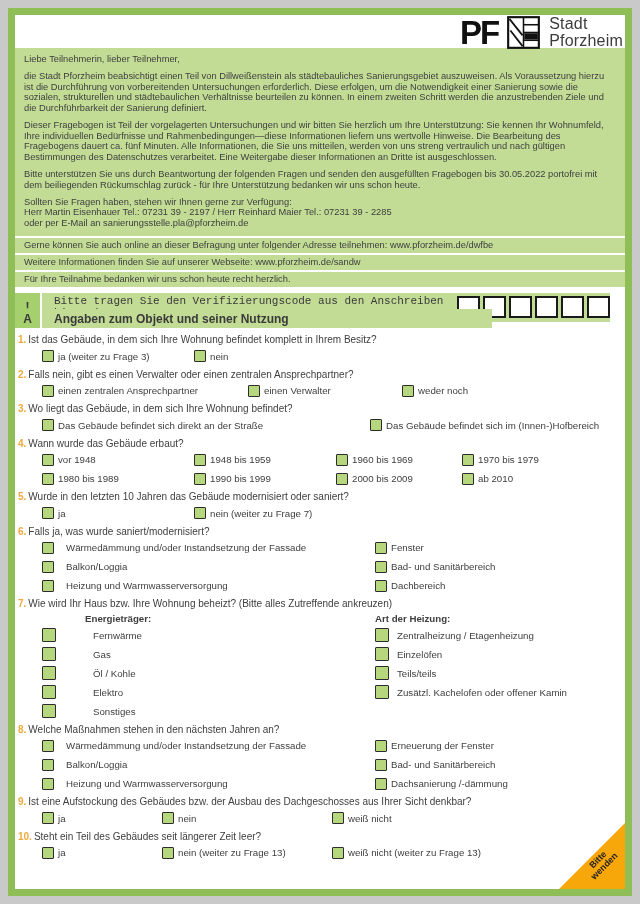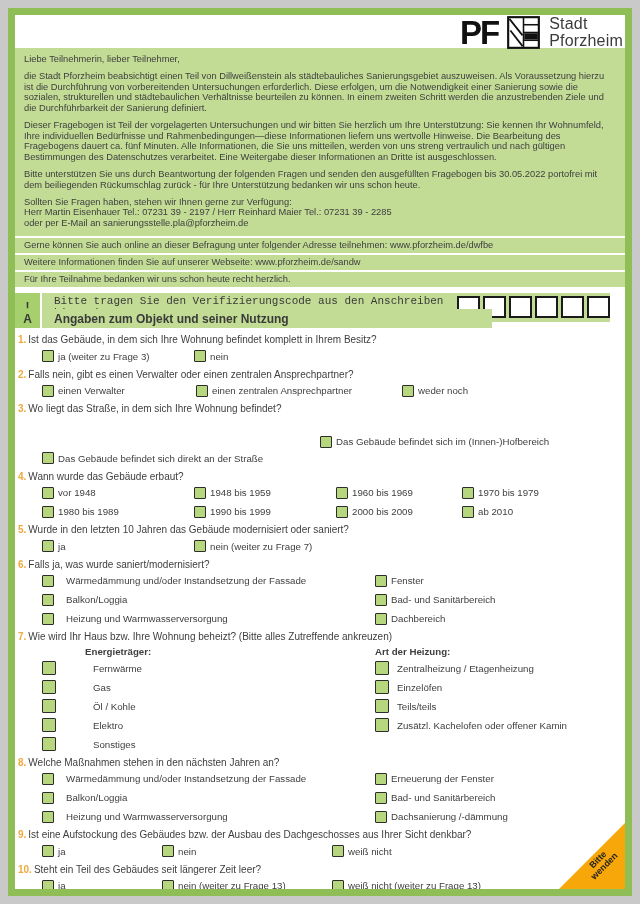--- a/index.html
+++ b/index.html
@@ -53,21 +53,21 @@
 
   .question { margin-bottom: 4px; }
   .q-line { padding-left: 3px; font-size: 10px; margin-bottom: 2px; line-height: 1.15; }
   .q-num { color: #f0a93c; font-weight: 700; margin-right: 2px; }
   .opt-row { display: flex; padding-left: 27px; margin-bottom: 2px; align-items: center; }
   .opt { display: flex; align-items: center; font-size: 9.7px; height: 17px; }
   .cb { width: 12px; height: 12px; flex: 0 0 12px; background: #b6d77e;
         border: 1.5px solid #2d2d2d; border-radius: 1px; margin-right: 4px; }
   .cb-big { width: 14px; height: 14px; flex-basis: 14px; }
   .w152 { width: 152px; } .w154 { width: 154px; } .w206 { width: 206px; }
-  .w282 { width: 278px; margin-top: 33px; } .w142 { width: 142px; } .w118 { width: 126px; }
+  .w282 { width: 328px; } .w142 { width: 142px; } .w118 { width: 126px; }
   .w333 { width: 333px; gap: 8px; } .w120 { width: 120px; } .w170 { width: 170px; }
   .q7-head { display: flex; padding-left: 27px; margin: 3px 0 3px 0; font-size: 9.7px; font-weight: 700; }
   .q7-head .lh { width: 333px; padding-left: 43px; }
   .q7gap { margin-right: 29px; }
   .q7-right .cb { margin-right: 8px; }
 
   
   .turn-corner { position: absolute; right: 0; bottom: 0; width: 66px; height: 66px;
                  background: #f7a70a; clip-path: polygon(100% 0, 100% 100%, 0 100%); }
   .turn-text { position: absolute; right: 6px; bottom: 16px; transform: rotate(-45deg);
@@ -144,37 +144,37 @@
           <label class="opt">
               <span class="cb"></span>
               <span>nein</span>
             </label>
         </div>
       </div>
 
       <div class="question">
         <div class="q-line"><span class="q-num">2.</span><span>Falls nein, gibt es einen Verwalter oder einen zentralen Ansprechpartner?</span></div>
         <div class="opt-row">
+          <label class="opt w206">
+              <span class="cb"></span>
+              <span>einen zentralen Ansprechpartner</span>
+            </label>
           <label class="opt w154">
               <span class="cb"></span>
               <span>einen Verwalter</span>
             </label>
-          <label class="opt w206">
-              <span class="cb"></span>
-              <span>einen zentralen Ansprechpartner</span>
-            </label>
           <label class="opt">
               <span class="cb"></span>
               <span>weder noch</span>
             </label>
         </div>
       </div>
 
       <div class="question">
-        <div class="q-line"><span class="q-num">3.</span><span>Wo liegt das Straße, in dem sich Ihre Wohnung befindet?</span></div>
+        <div class="q-line"><span class="q-num">3.</span><span>Wo liegt das Gebäude, in dem sich Ihre Wohnung befindet?</span></div>
         <div class="opt-row">
           <label class="opt w282">
               <span class="cb"></span>
               <span>Das Gebäude befindet sich direkt an der Straße</span>
             </label>
           <label class="opt">
               <span class="cb"></span>
               <span>Das Gebäude befindet sich im (Innen-)Hofbereich</span>
             </label>
         </div>

